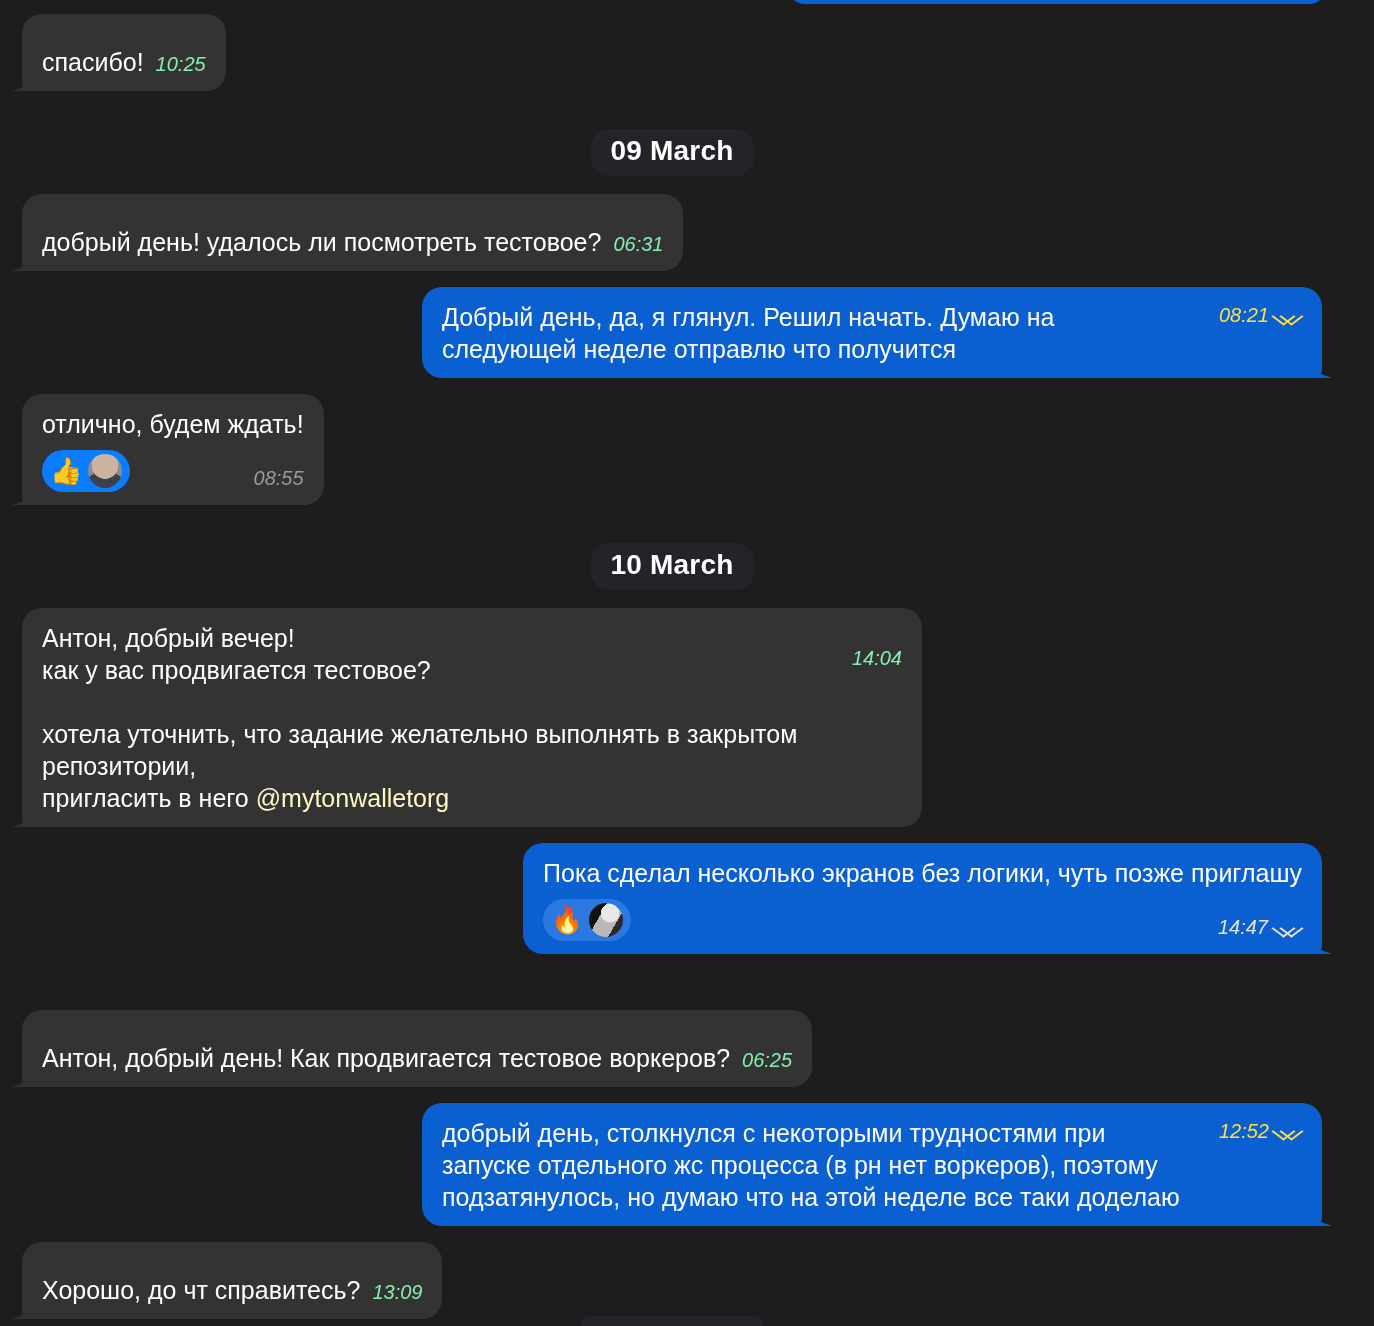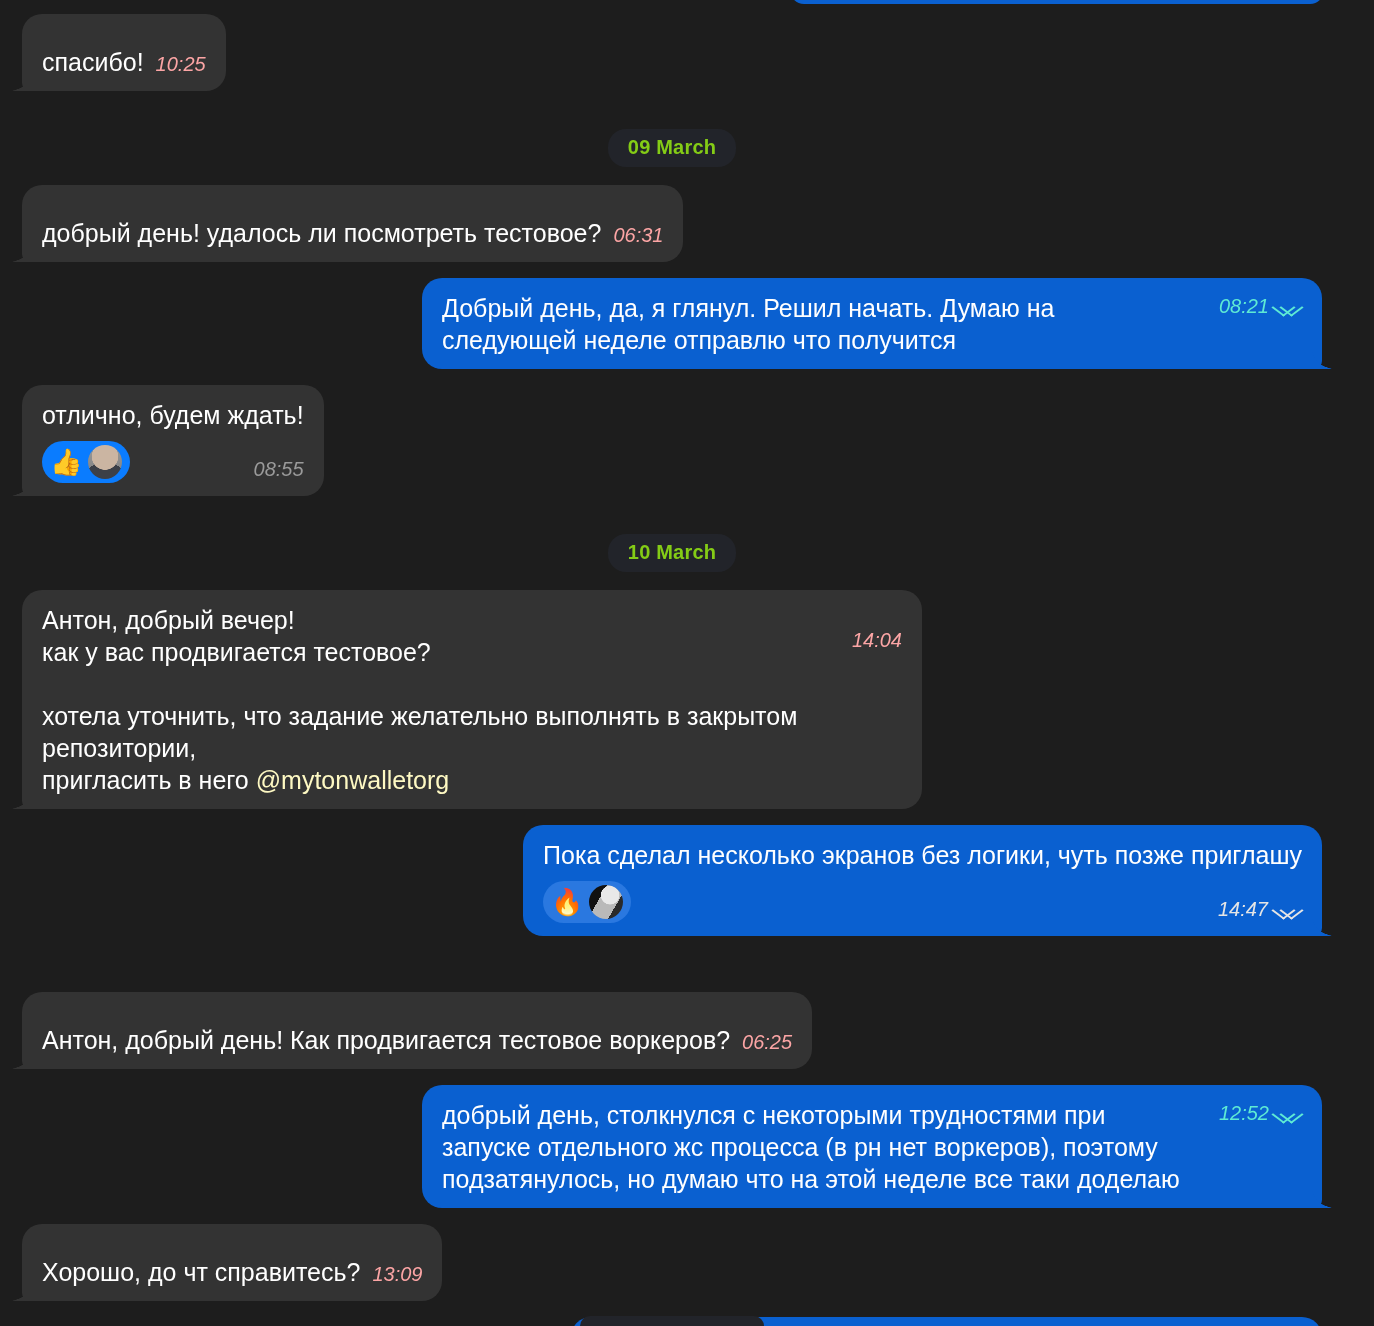--- a/index.html
+++ b/index.html
@@ -47,22 +47,22 @@
     width: 100%;
     padding: 0 22px;
   }
   .row.in  { justify-content: flex-start; }
   .row.out { justify-content: flex-end; }
   .row.center { justify-content: center; }
 
   
   .date-pill {
     background: #22242a;
-    color: #84cc16;
-    font-size: 20px;
+    color: #ffffff;
+    font-size: 28px;
     font-weight: 700;
     letter-spacing: .2px;
     padding: 7px 20px 9px;
     border-radius: 18px;
     line-height: 1.1;
   }
 
   
   .bubble {
     position: relative;
@@ -117,22 +117,22 @@
   .meta-inline {
     display: inline-flex;
     align-items: center;
     gap: 7px;
     font-size: 20px;
     font-style: italic;
     vertical-align: baseline;
     margin-left: 12px;
     white-space: nowrap;
   }
-  .meta-inline.in-meta  { color: #fca5a5; margin-top: 24px; }
-  .meta-inline.out-meta { color: #5eead4; }
+  .meta-inline.in-meta  { color: #86efac; margin-top: 24px; }
+  .meta-inline.out-meta { color: #fde047; }
 
   
   .meta-right {
     float: right;
     margin-left: 28px;
     margin-top: 2px;
   }
 
   .meta-block {
     display: flex;

